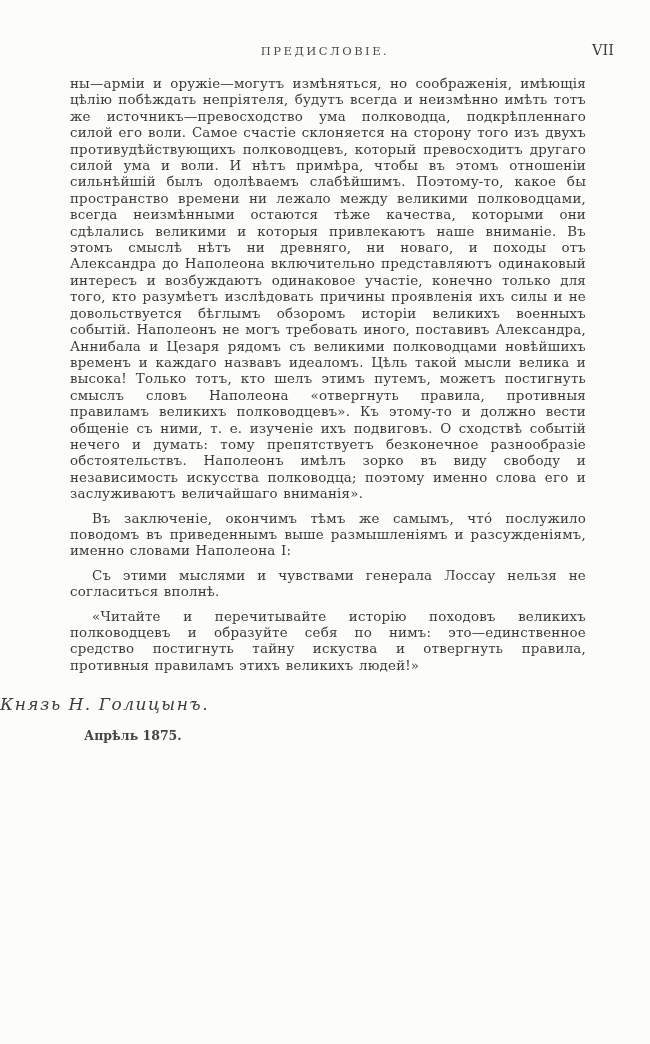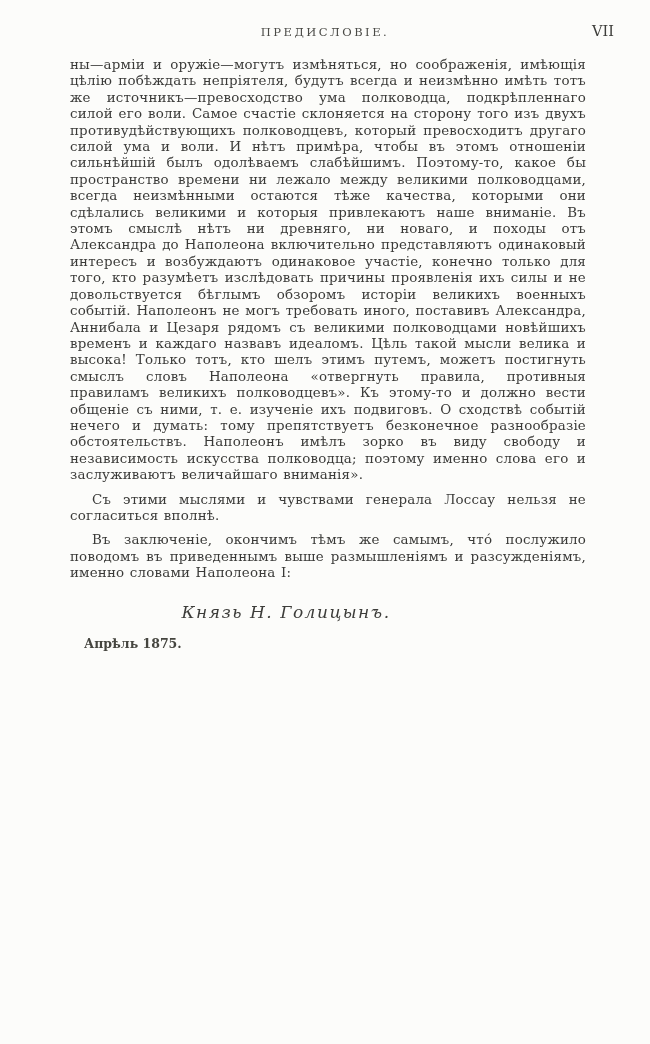--- a/index.html
+++ b/index.html
@@ -14,21 +14,21 @@
     height: 1044px;
     margin: 0 auto;
     background: #fcfcfa;
     color: #3a3a38;
     box-sizing: border-box;
     overflow: hidden;
   }
   .page-header {
     position: relative;
     height: 22px;
-    margin-top: 25px;
+    margin-top: 44px;
   }
   .header-title {
     position: absolute;
     left: 0;
     right: 0;
     text-align: center;
     font-size: 11.5px;
     letter-spacing: 2.5px;
     color: #4a4a46;
   }
@@ -49,21 +49,21 @@
   }
   .body-text p {
     margin: 8px;
     padding: 0;
   }
   .body-text p.indent {
     text-indent: 22px;
   }
   .signature {
     margin: 20px 78px 0 0;
-    text-align: center;
+    text-align: left;
     font-size: 17px;
     letter-spacing: 1.5px;
     font-style: italic;
     color: #3d3d3a;
   }
   .date {
     margin: 14px 0 0 84px;
     font-size: 12.5px;
     color: #45453f;
     font-weight: bold;
@@ -74,21 +74,22 @@
 
 <div class="page">
 
   <div class="page-header">
     <span class="header-title">ПРЕДИСЛОВІЕ.</span>
     <span class="page-number">VII</span>
   </div>
 
   <div class="body-text" id="paragraphs-container">
       <p>ны—арміи и оружіе—могутъ измѣняться, но соображенія, имѣющія цѣлію побѣждать непріятеля, будутъ всегда и неизмѣнно имѣть тотъ же источникъ—превосходство ума полководца, подкрѣпленнаго силой его воли. Самое счастіе склоняется на сторону того изъ двухъ противудѣйствующихъ полководцевъ, который превосходитъ другаго силой ума и воли. И нѣтъ примѣра, чтобы въ этомъ отношеніи сильнѣйшій былъ одолѣваемъ слабѣйшимъ. Поэтому-то, какое бы пространство времени ни лежало между великими полководцами, всегда неизмѣнными остаются тѣже качества, которыми они сдѣлались великими и которыя привлекаютъ наше вниманіе. Въ этомъ смыслѣ нѣтъ ни древняго, ни новаго, и походы отъ Александра до Наполеона включительно представляютъ одинаковый интересъ и возбуждаютъ одинаковое участіе, конечно только для того, кто разумѣетъ изслѣдовать причины проявленія ихъ силы и не довольствуется бѣглымъ обзоромъ исторіи великихъ военныхъ событій. Наполеонъ не могъ требовать иного, поставивъ Александра, Аннибала и Цезаря рядомъ съ великими полководцами новѣйшихъ временъ и каждаго назвавъ идеаломъ. Цѣль такой мысли велика и высока! Только тотъ, кто шелъ этимъ путемъ, можетъ постигнуть смыслъ словъ Наполеона «отвергнуть правила, противныя правиламъ великихъ полководцевъ». Къ этому-то и должно вести общеніе съ ними, т. е. изученіе ихъ подвиговъ. О сходствѣ событій нечего и думать: тому препятствуетъ безконечное разнообразіе обстоятельствъ. Наполеонъ имѣлъ зорко въ виду свободу и независимость искусства полководца; поэтому именно слова его и заслуживаютъ величайшаго вниманія».</p>
+      <p class="indent">Въ заключеніе, окончимъ тѣмъ же самымъ, чтó послужило поводомъ въ приведеннымъ выше размышленіямъ и разсужденіямъ, именно словами Наполеона I:</p>
       <p class="indent">Съ этими мыслями и чувствами генерала Лоссау нельзя не согласиться вполнѣ.</p>
-      <p class="indent">Въ заключеніе, окончимъ тѣмъ же самымъ, чтó послужило поводомъ въ приведеннымъ выше размышленіямъ и разсужденіямъ, именно словами Наполеона I:</p>
+      <p class="indent">«Читайте и перечитывайте исторію походовъ великихъ полководцевъ и образуйте себя по нимъ: это—единственное средство постигнуть тайну искуства и отвергнуть правила, противныя правиламъ этихъ великихъ людей!»</p>
     </div>
 
   <div class="signature">Князь Н. Голицынъ.</div>
 
   <div class="date">Апрѣль 1875.</div>
 
 </div>
 
 </body></html>

